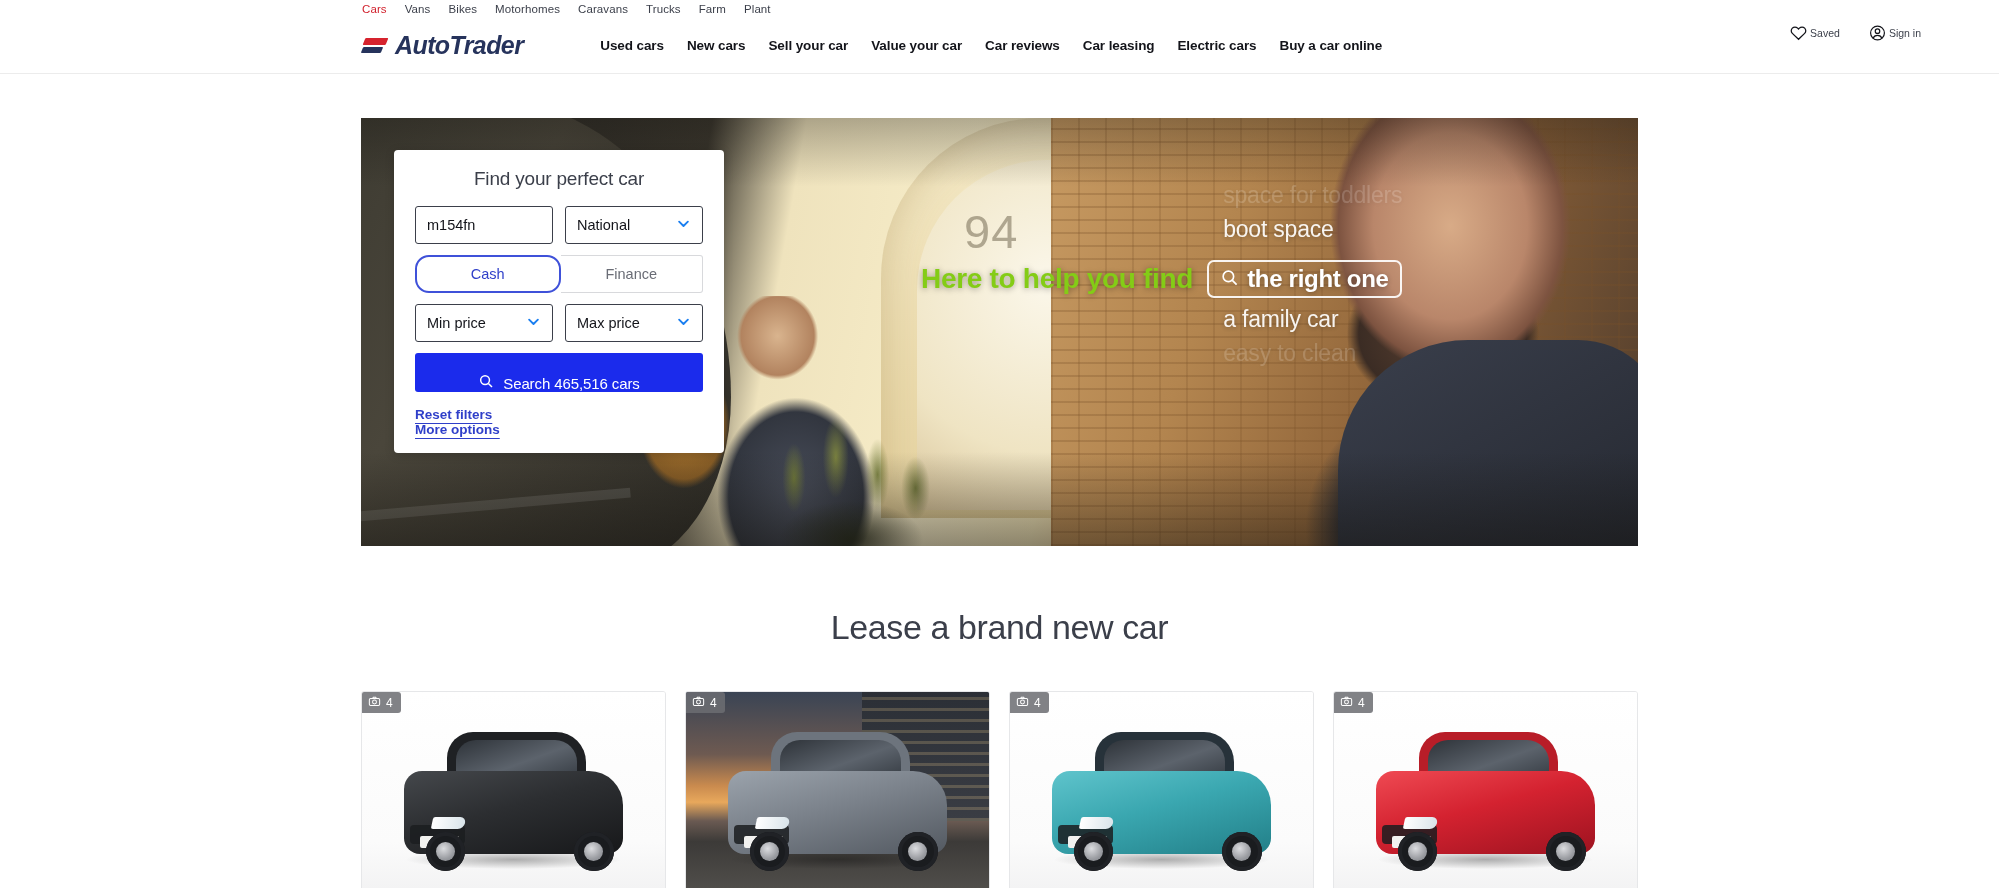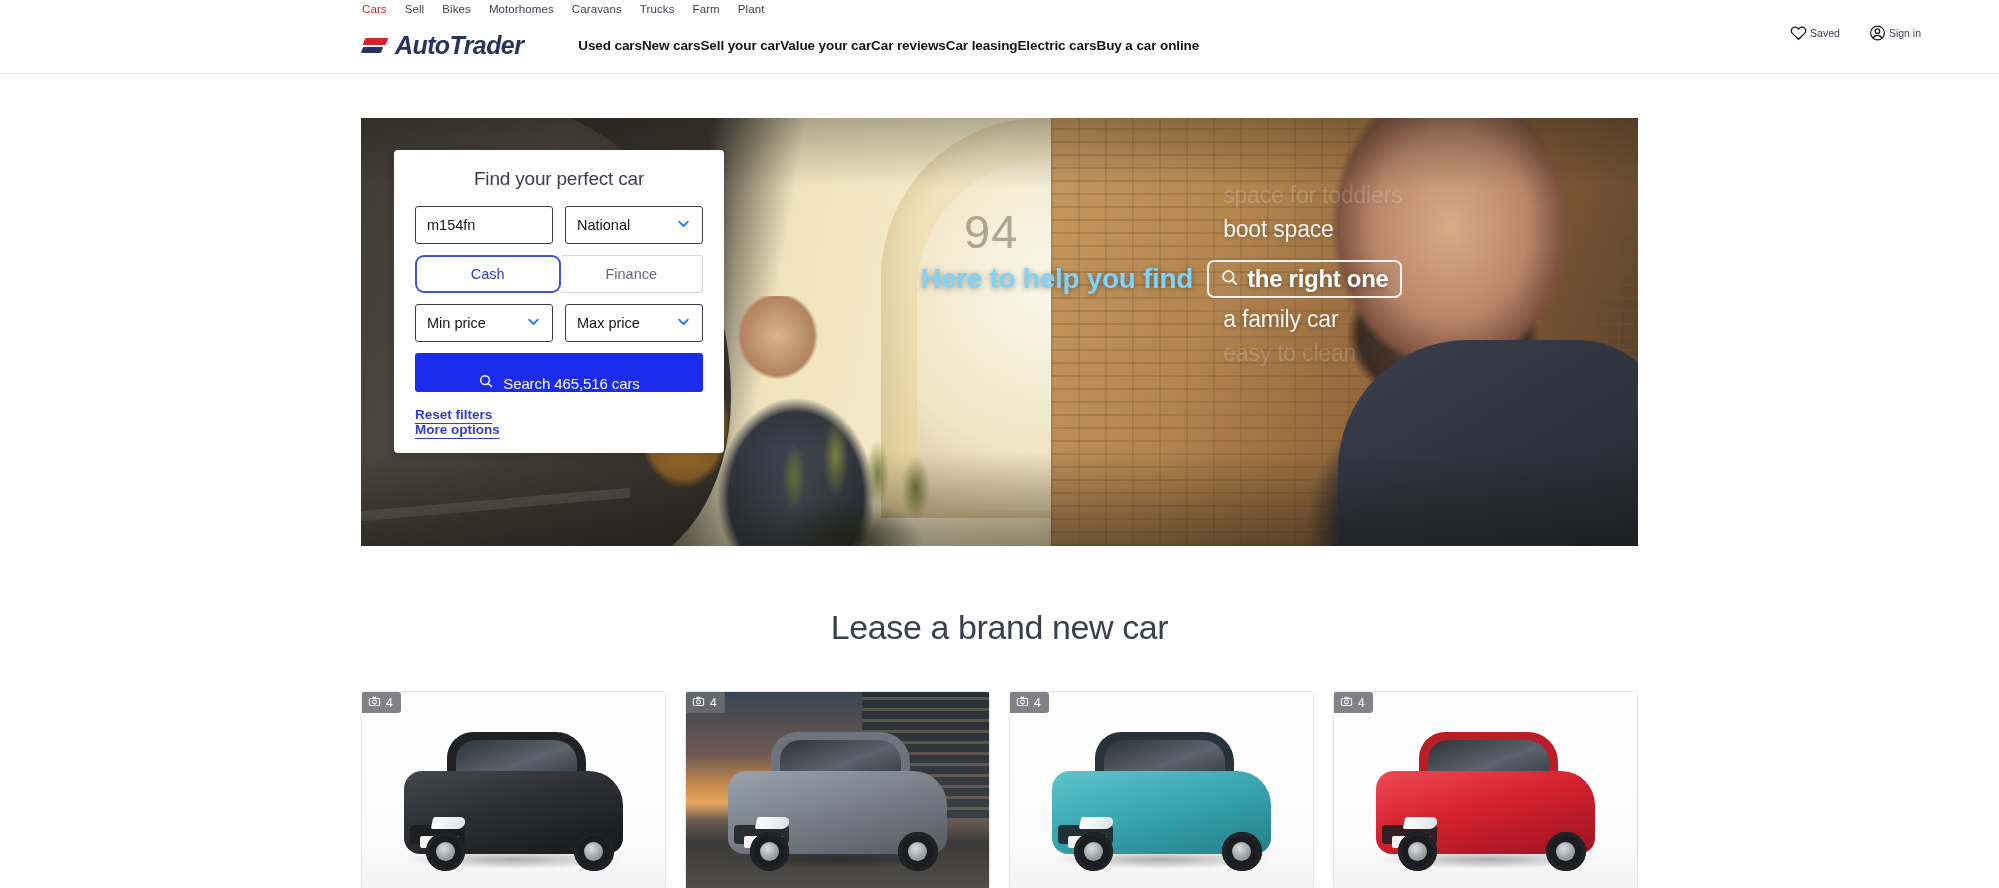--- a/index.html
+++ b/index.html
@@ -81,21 +81,22 @@
     font-size: 25px;
     font-weight: bold;
     color: #26335c;
     letter-spacing: -.6px;
     line-height: 1;
     font-style: italic;
   }
   .main-nav {
     display: flex;
     align-items: center;
-    margin-left: 55px;
+    gap: 23px;
+    margin-left: 77px;
   }
   .nav-link {
     font-size: 13.5px;
     font-weight: bold;
     color: #13141a;
     text-decoration: none;
     white-space: nowrap;
     cursor: pointer;
     letter-spacing: -.1px;
   }
@@ -251,21 +252,21 @@
     position: absolute;
     left: 560px;
     top: 142px;
     display: flex;
     align-items: center;
     width: 700px;
   }
   .hero-static {
     font-size: 28px;
     font-weight: bold;
-    color: #7dd3fc;
+    color: #84cc16;
     white-space: nowrap;
     text-shadow: 0 1px 6px rgba(0,0,0,.38);
     letter-spacing: -.3px;
   }
   .hero-rotator {
     position: relative;
     margin-left: 14px;
     width: 195px;
     height: 38px;
   }
@@ -372,21 +373,21 @@
     background: #ffffff;
     color: #6a6d76;
   }
   .seg:first-child { border-radius: 3px 0 0 3px; }
   .seg:last-child { border-radius: 0 3px 3px 0; border-left: none; }
   .seg.active {
     border: 2px solid #3f51d9;
     color: #2f3fc9;
     font-weight: normal;
     z-index: 2;
-    border-radius: 9px;
+    border-radius: 14px;
     text-align: right;
   }
   .search-btn {
     width: 100%;
     height: 39px;
     background: #1b2bec;
     border: none;
     border-radius: 3px;
     color: #ffffff;
     font-family: inherit;
@@ -554,21 +555,21 @@
     opacity: .85;
   }
 </style>
 </head>
 <body>
 
 <div class="page">
 
   <div class="vertical-bar">
     <a class="vertical-link active">Cars</a>
-    <a class="vertical-link">Sell</a>
+    <a class="vertical-link">Vans</a>
     <a class="vertical-link">Bikes</a>
     <a class="vertical-link">Motorhomes</a>
     <a class="vertical-link">Caravans</a>
     <a class="vertical-link">Trucks</a>
     <a class="vertical-link">Farm</a>
     <a class="vertical-link">Plant</a>
   </div>
 
   <div class="header">
     <div class="logo-wrap">

